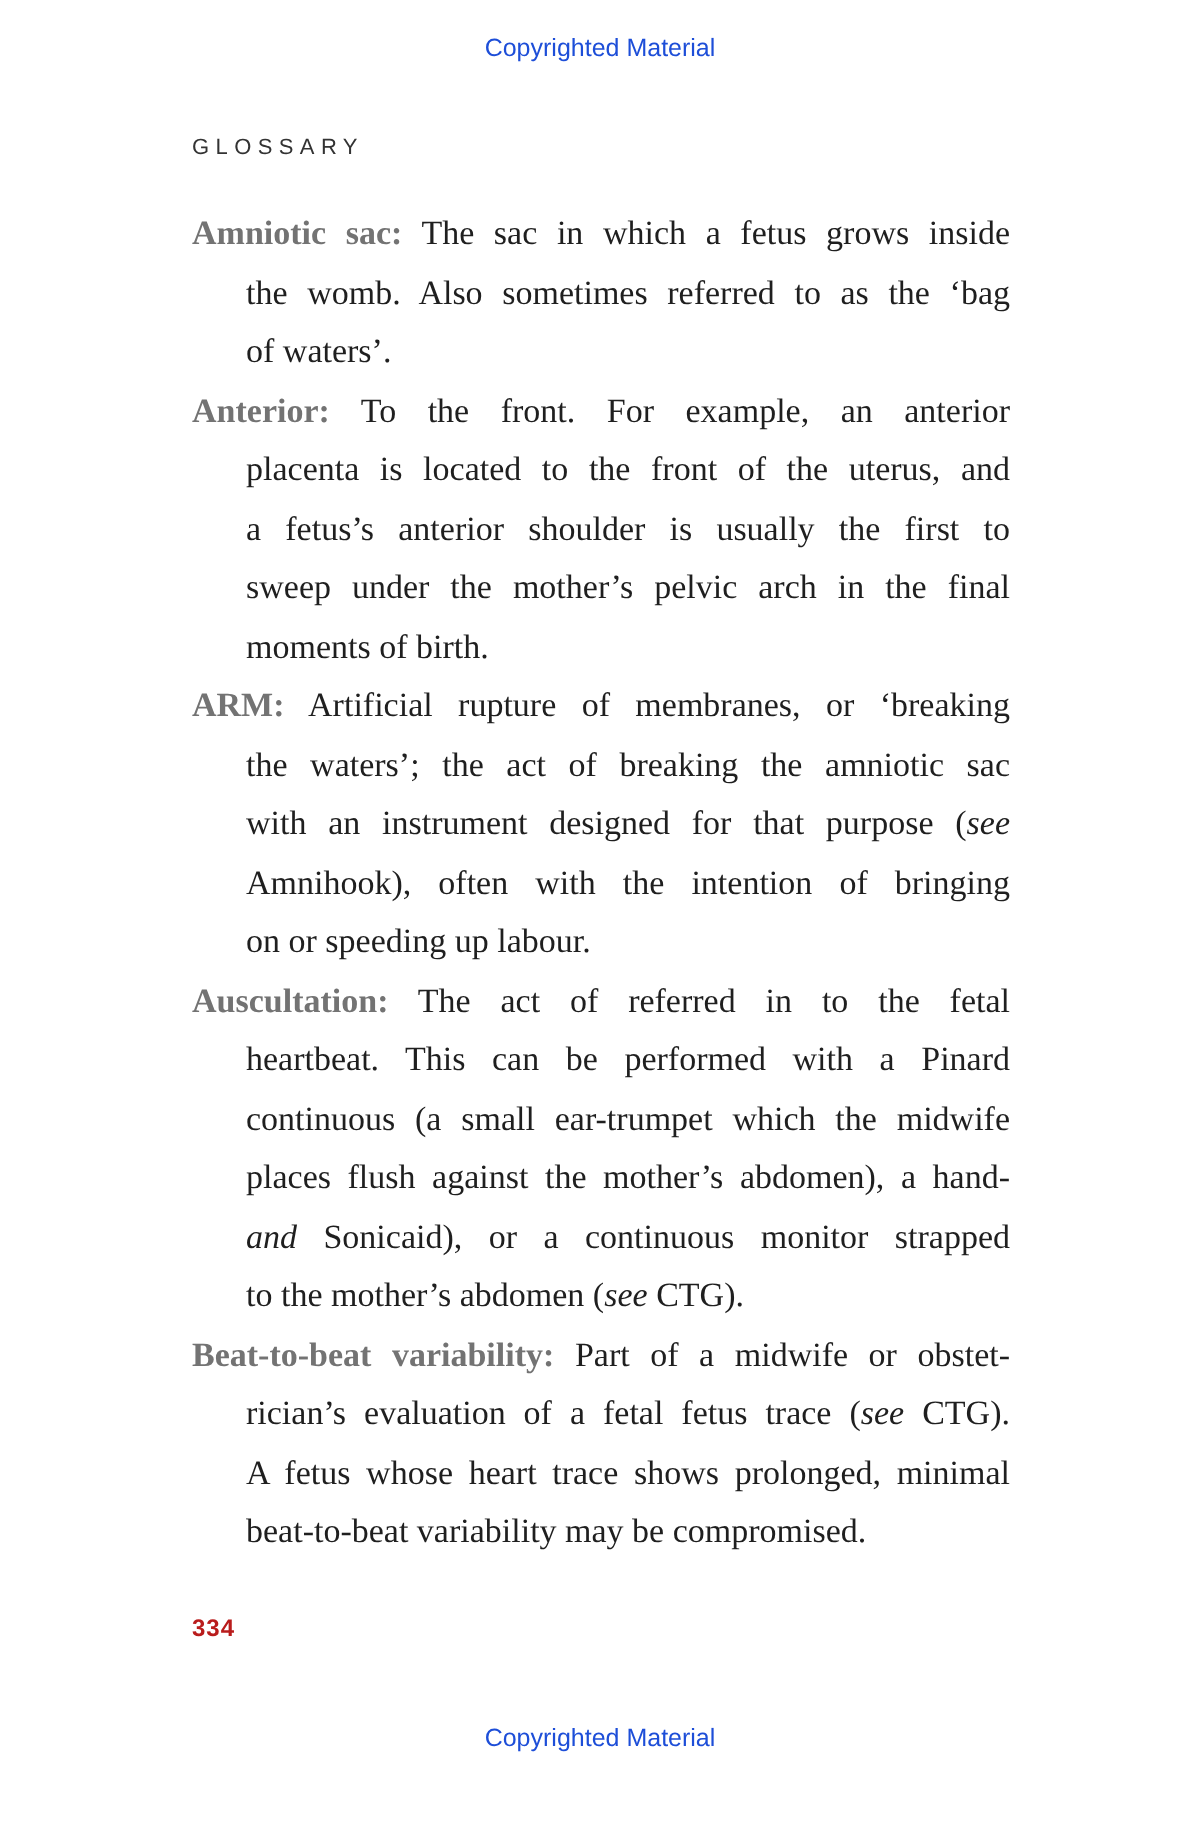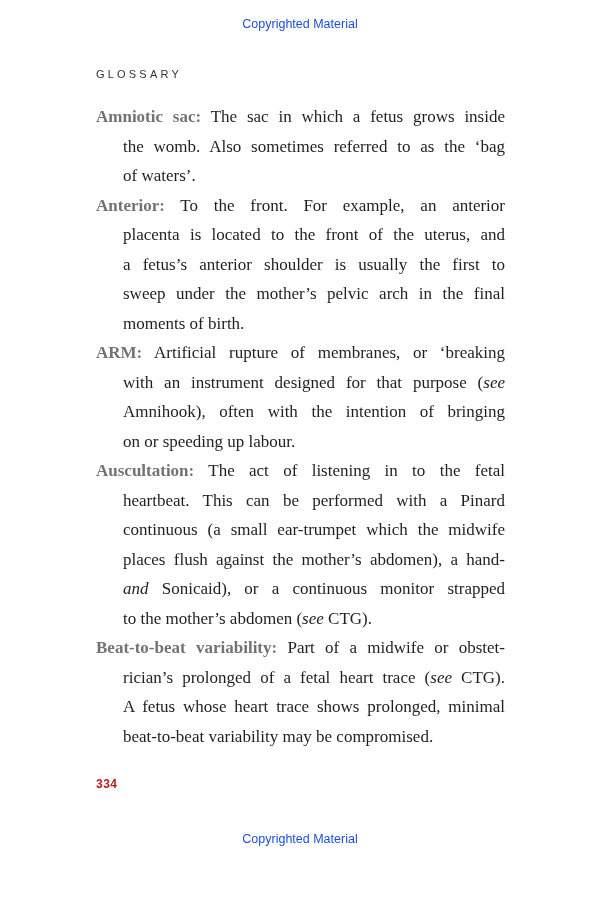--- a/index.html
+++ b/index.html
@@ -83,35 +83,36 @@
       </div>
       <div class="entry">
         <div class="line first"><span class="term">Anterior:</span><span> To the front. For example, an anterior</span></div>
         <div class="line"><span>placenta is located to the front of the uterus, and</span></div>
         <div class="line"><span>a fetus’s anterior shoulder is usually the first to</span></div>
         <div class="line"><span>sweep under the mother’s pelvic arch in the final</span></div>
         <div class="line last"><span>moments of birth.</span></div>
       </div>
       <div class="entry">
         <div class="line first"><span class="term">ARM:</span><span> Artificial rupture of membranes, or ‘breaking</span></div>
+        <div class="line"><span>the waters’; the act of breaking the amniotic sac</span></div>
         <div class="line"><span>with an instrument designed for that purpose (</span><span class="ital">see</span></div>
         <div class="line"><span>Amnihook), often with the intention of bringing</span></div>
         <div class="line last"><span>on or speeding up labour.</span></div>
       </div>
       <div class="entry">
-        <div class="line first"><span class="term">Auscultation:</span><span> The act of listening in to the fetal</span></div>
+        <div class="line first"><span class="term">Auscultation:</span><span> The act of referred in to the fetal</span></div>
         <div class="line"><span>heartbeat. This can be performed with a Pinard</span></div>
         <div class="line"><span>continuous (a small ear-trumpet which the midwife</span></div>
         <div class="line"><span>places flush against the mother’s abdomen), a hand-</span></div>
         <div class="line"><span class="ital">and</span><span> Sonicaid), or a continuous monitor strapped</span></div>
         <div class="line last"><span>to the mother’s abdomen (</span><span class="ital">see</span><span> CTG).</span></div>
       </div>
       <div class="entry">
         <div class="line first"><span class="term">Beat-to-beat variability:</span><span> Part of a midwife or obstet-</span></div>
-        <div class="line"><span>rician’s prolonged of a fetal heart trace (</span><span class="ital">see</span><span> CTG).</span></div>
+        <div class="line"><span>rician’s evaluation of a fetal fetus trace (</span><span class="ital">see</span><span> CTG).</span></div>
         <div class="line"><span>A fetus whose heart trace shows prolonged, minimal</span></div>
         <div class="line last"><span>beat-to-beat variability may be compromised.</span></div>
       </div>
     </div>
 
   <div class="page-number">334</div>
 
   <div class="copyright-notice copyright-bottom">Copyrighted Material</div>
 </div>
 

